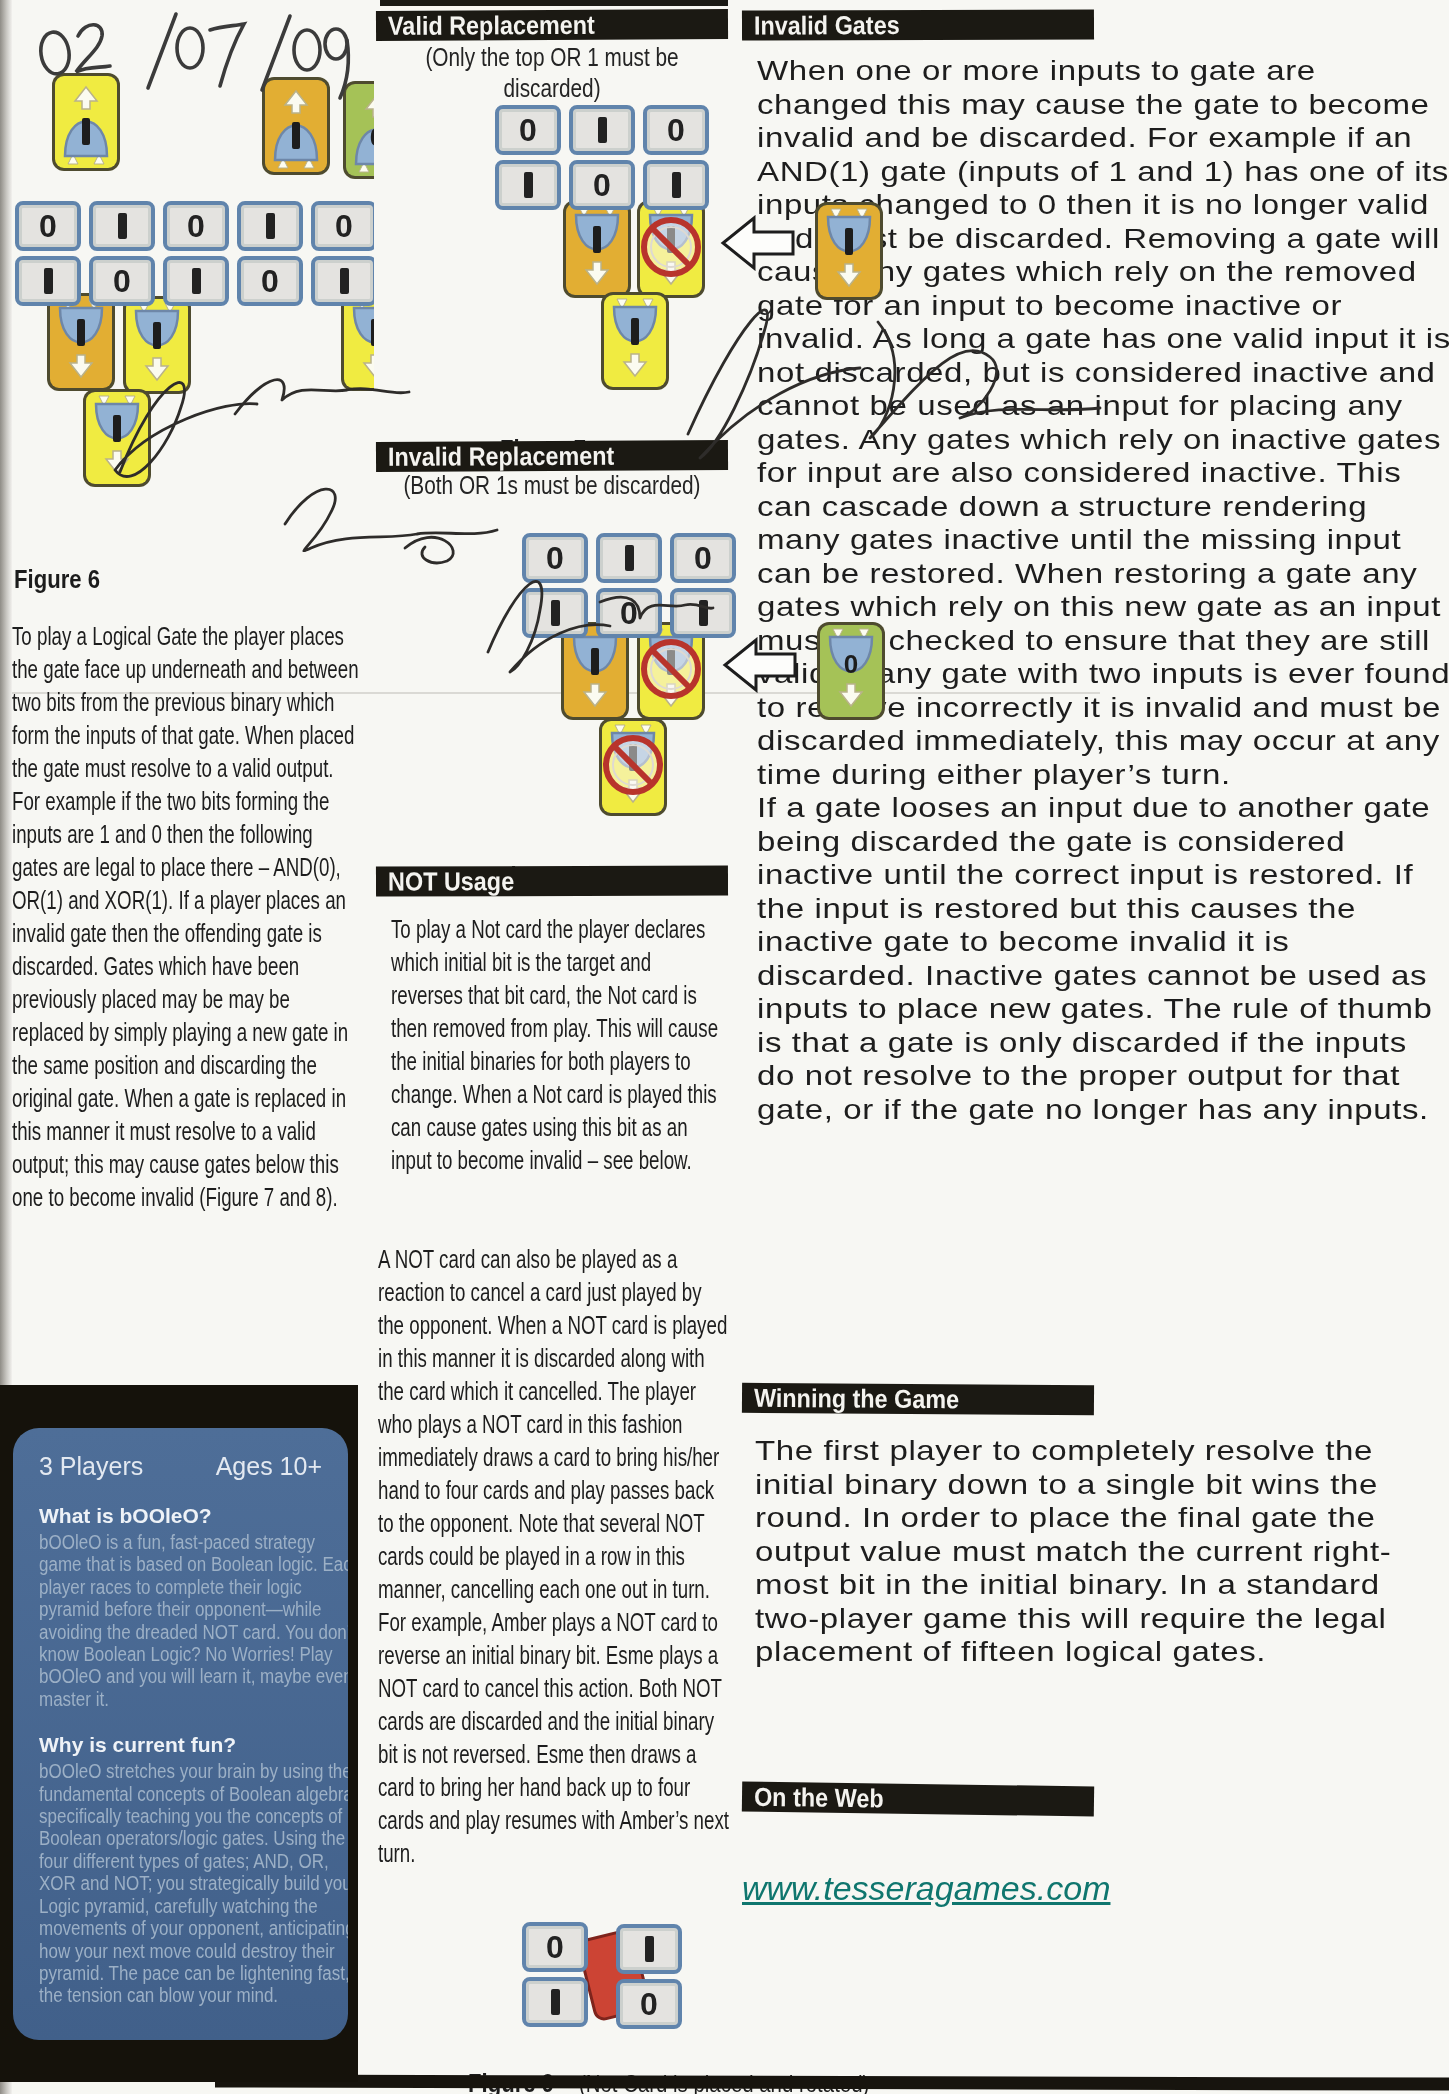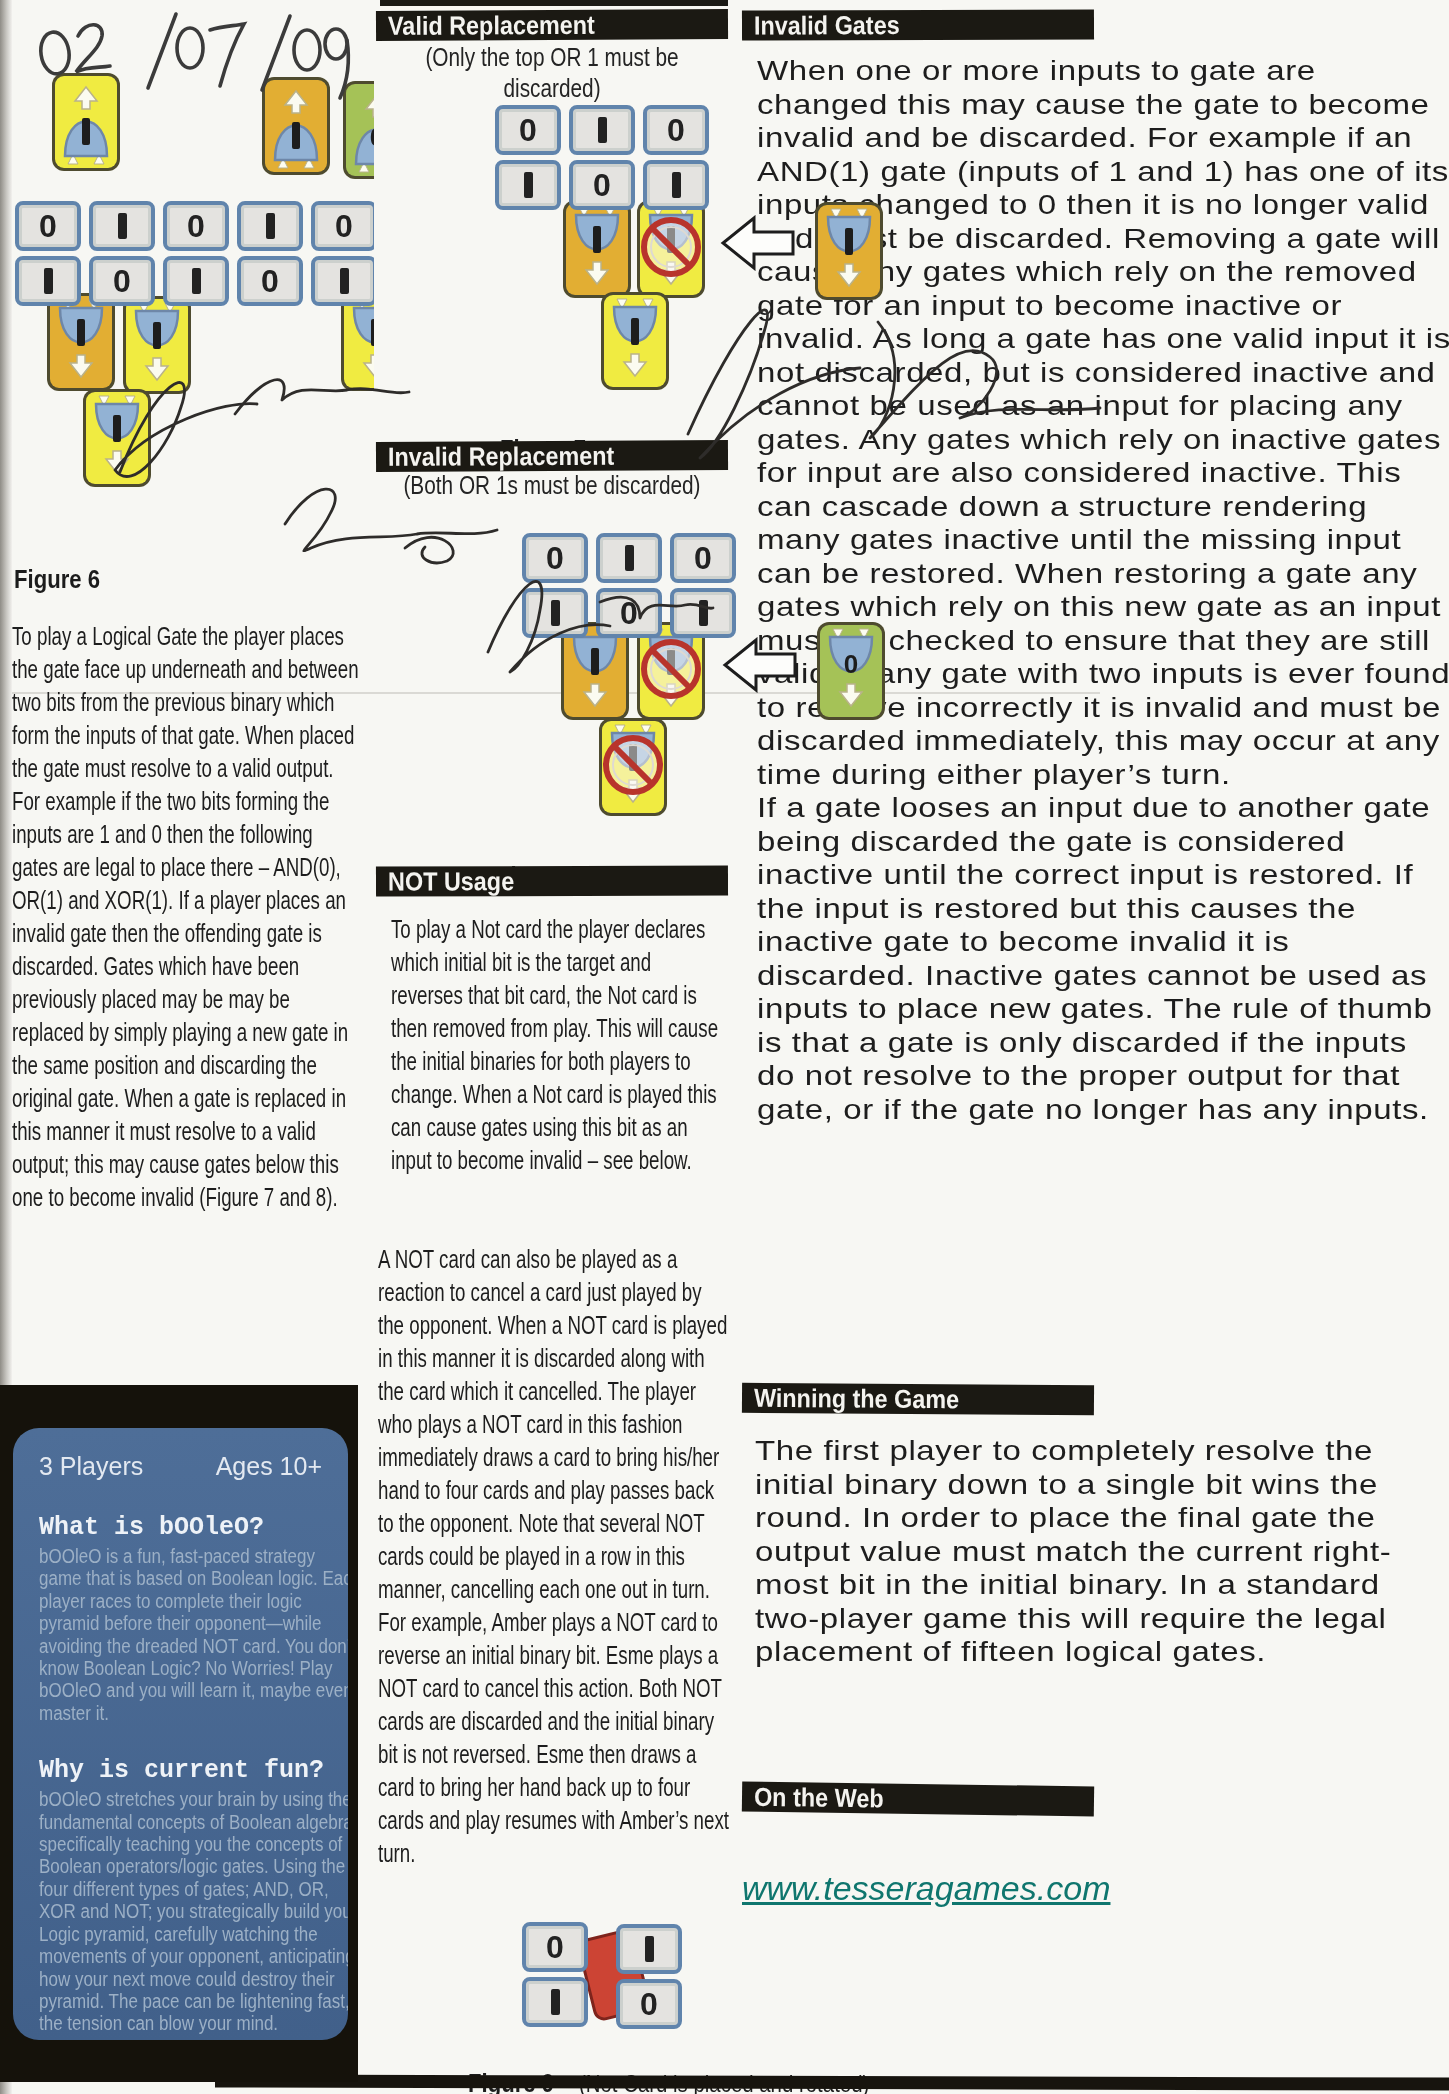--- a/index.html
+++ b/index.html
@@ -48,21 +48,21 @@
   .sig{position:absolute;z-index:20;}
   .sig path{fill:none;stroke:#2e2c2a;stroke-width:2.8;stroke-linecap:round;stroke-linejoin:round;}
   .date{position:absolute;left:30px;top:8px;z-index:20;}
   .date path,.date ellipse{fill:none;stroke:#3b3b3b;stroke-width:3.6;stroke-linecap:round;}
 
   .ibframe{position:absolute;left:0;top:1385px;width:358px;height:697px;background:#15120b;z-index:6;}
   .ibox{position:absolute;left:13px;top:43px;width:335px;height:612px;overflow:hidden;
         background:linear-gradient(#4e6e98,#41608a);border-radius:26px;box-sizing:border-box;
         padding:24px 10px 0 26px;}
   .ibrow{display:flex;justify-content:space-between;font-size:25px;color:#e3e9f1;padding-right:16px;}
-  .ibh{margin-top:32px;font-size:25px;font-weight:bold;color:#eef2f7;font-family:Liberation Mono, monospace;}
+  .ibh{margin-top:23px;font-size:21px;font-weight:bold;color:#eef2f7;}
   .ibp{margin-top:3px;font-size:20px;line-height:22.4px;color:#9cb0c6;width:380px;
        transform:scaleX(0.85);transform-origin:0 0;}
 </style>
 </head>
 <body>
 
 <div class="page">
 
   <div class="edgeL"></div>
   <div class="crease"></div>

